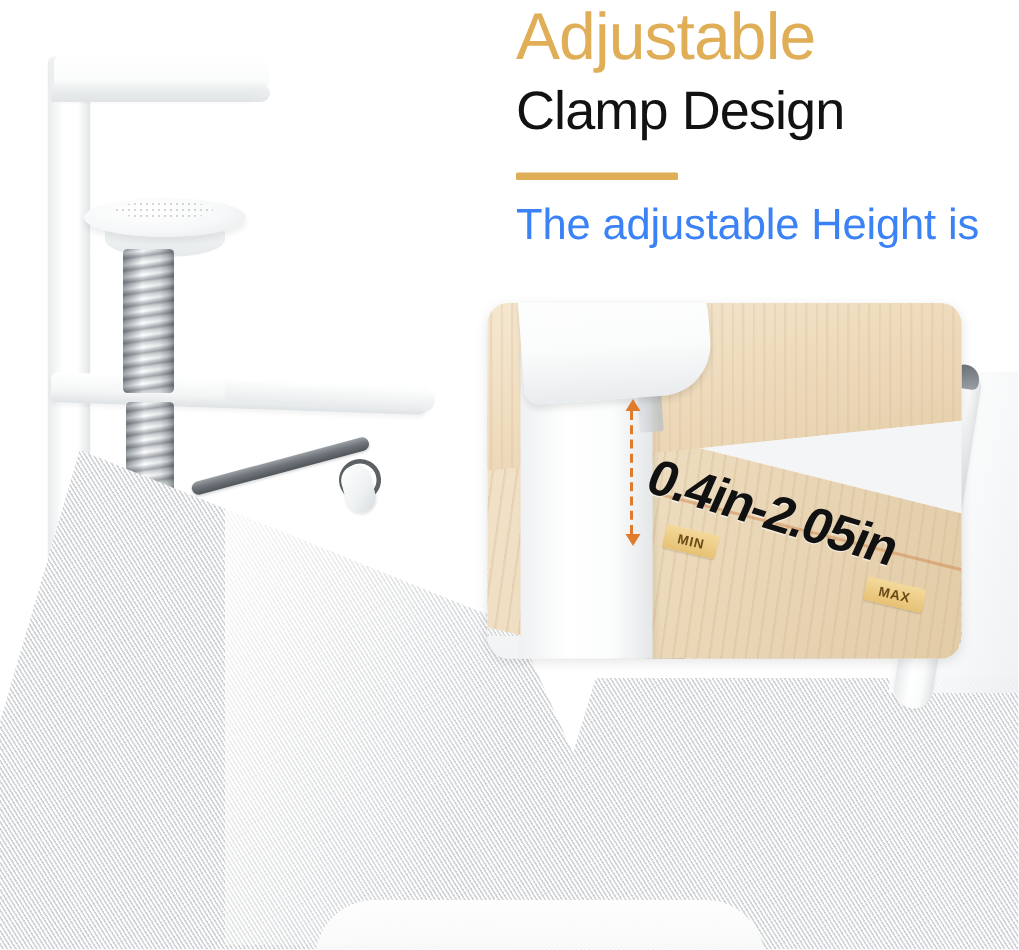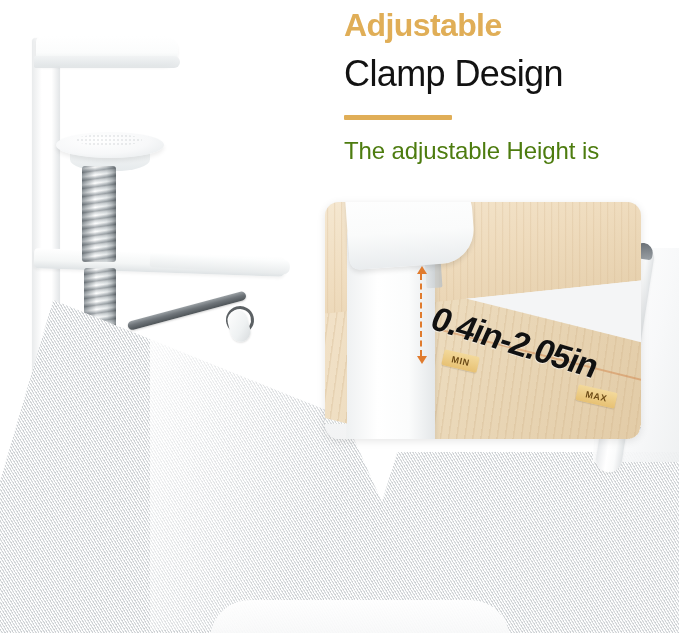--- a/index.html
+++ b/index.html
@@ -11,44 +11,44 @@
     width:679px;height:633px;
     background:#ffffff;
     overflow:hidden;
   }
 
   
   #text-block{
     position:absolute;left:344px;top:0px;width:330px;
   }
   .title-line1{
-    font-size:32px;line-height:50px;
+    font-size:44px;line-height:50px;
     color:#E0AE57;
-    font-weight:700;
+    font-weight:400;
     letter-spacing:-0.6px;
     white-space:nowrap;
   }
   .title-line2{
     font-size:36px;line-height:52px;
     color:#121212;
     font-weight:400;
     letter-spacing:-0.6px;
     white-space:nowrap;
     margin-top:-2px;
   }
   #title-divider{
     margin-top:15px;
     width:108px;height:5px;
     background:#E0AE57;
     border-radius:1px;
   }
   #subtitle{
     margin-top:16px;
-    font-size:24px;line-height:29px;
-    color:#4d7c0f;
+    font-size:29px;line-height:29px;
+    color:#3b82f6;
     font-weight:400;
     letter-spacing:-0.1px;
   }
   #subtitle .sub-ln{display:block;white-space:nowrap;}
 
   
   #main-clamp{position:absolute;left:0;top:0;width:340px;height:460px;}
 
   
   .clamp-spine{

